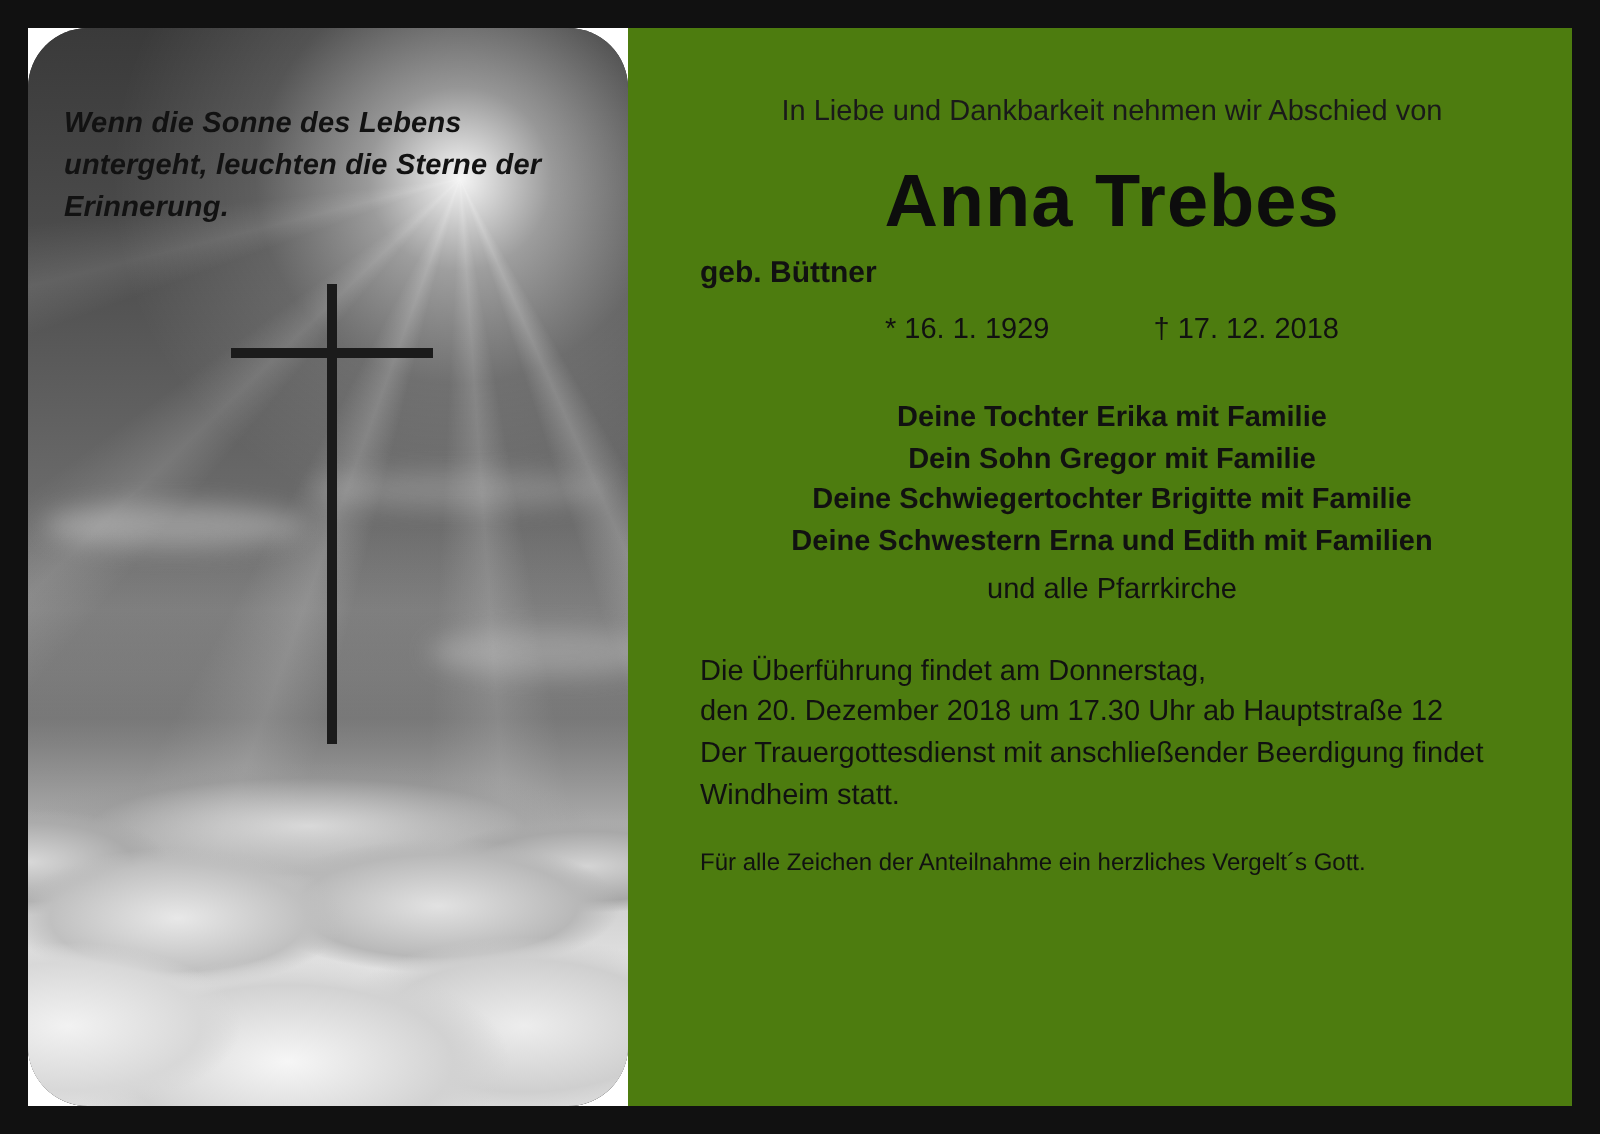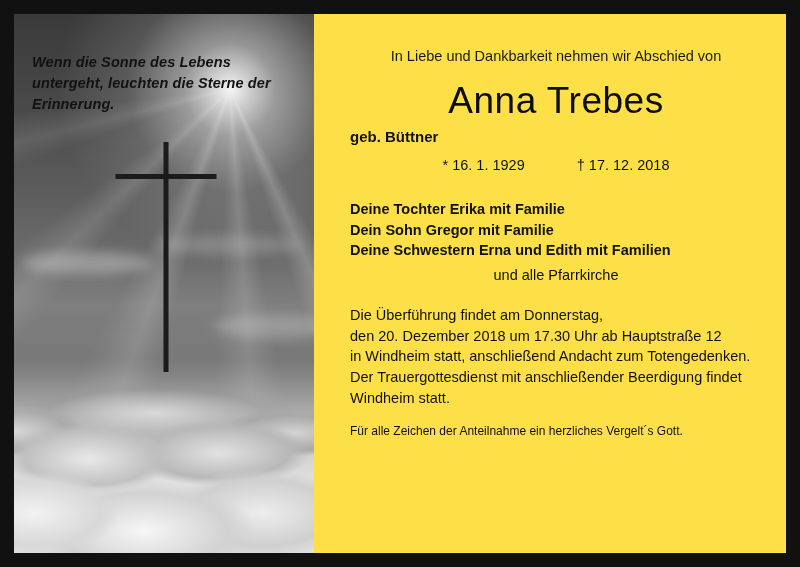--- a/index.html
+++ b/index.html
@@ -33,20 +33,21 @@
   }
 
   
   .image-panel {
     position: relative;
     width: 300px;
     height: 100%;
     flex: 0 0 300px;
     overflow: hidden;
     background: #2a2a2a;
+    border-radius: 30px;
   }
 
   .sky {
     position: absolute;
     inset: 0;
     background:
       radial-gradient(circle at 72% 14%, rgba(255,255,255,0.95) 0%, rgba(255,255,255,0.45) 9%, rgba(255,255,255,0.12) 20%, rgba(255,255,255,0) 34%),
       linear-gradient(180deg, #3a3a3a 0%, #4a4a4a 18%, #5e5e5e 34%, #6d6d6d 46%, #777777 54%, #6a6a6a 60%, #585858 66%, #4a4a4a 74%, #3c3c3c 88%, #343434 100%);
   }
   .rays {
@@ -131,37 +132,37 @@
     font-size: 14.5px;
     line-height: 1.45;
     letter-spacing: .1px;
   }
 
   
   .text-panel {
     position: relative;
     flex: 1 1 auto;
     height: 100%;
-    background: #fde047;
+    background: #4d7c0f;
     padding: 34px 24px 10px 36px;
     box-sizing: border-box;
     color: #111111;
   }
 
   .intro {
     text-align: center;
     font-size: 14.5px;
     color: #1a1a1a;
     margin: 0 0 6px 0;
   }
 
   .deceased-name {
     text-align: center;
     font-size: 37px;
-    font-weight: normal;
+    font-weight: bold;
     letter-spacing: .5px;
     margin: 16px 0 6px 0;
     color: #0d0d0d;
   }
 
   .maiden {
     text-align: left;
     font-size: 15px;
     font-weight: bold;
     margin: 0 0 12px 0;
@@ -179,20 +180,21 @@
   .memory-head {
     font-size: 14.5px;
     margin: 0 0 8px 0;
     padding-left: 34px;
   }
 
   .family-list {
     list-style: none;
     margin: 0 0 4px 0;
     padding: 0;
+    text-align: center;
   }
   .family-list li {
     font-size: 14.5px;
     font-weight: bold;
     line-height: 1.42;
   }
   .relatives {
     text-align: center;
     font-size: 14.5px;
     line-height: 1.42;
@@ -243,29 +245,29 @@
 
       <div class="dates">
         <span class="date-item">* 16. 1. 1929</span>
         <span class="date-item">† 17. 12. 2018</span>
       </div>
 
 
       <ul class="family-list">
         <li>Deine Tochter Erika mit Familie</li>
         <li>Dein Sohn Gregor mit Familie</li>
+        <li>Deine Schwiegertochter Brigitte mit Familie</li>
         <li>Deine Schwestern Erna und Edith mit Familien</li>
       </ul>
       <div class="relatives">und alle Pfarrkirche</div>
 
 
       <div class="details">
         <div>Die Überführung findet am Donnerstag,</div>
         <div>den 20. Dezember 2018 um 17.30 Uhr ab Hauptstraße 12</div>
-        <div>in Windheim statt, anschließend Andacht zum Totengedenken.</div>
         <div>Der Trauergottesdienst mit anschließender Beerdigung findet</div>
         <div>Windheim statt.</div>
       </div>
 
       <p class="closing">Für alle Zeichen der Anteilnahme ein herzliches Vergelt´s Gott.</p>
     </div>
 
   </div>
 </div>
 

